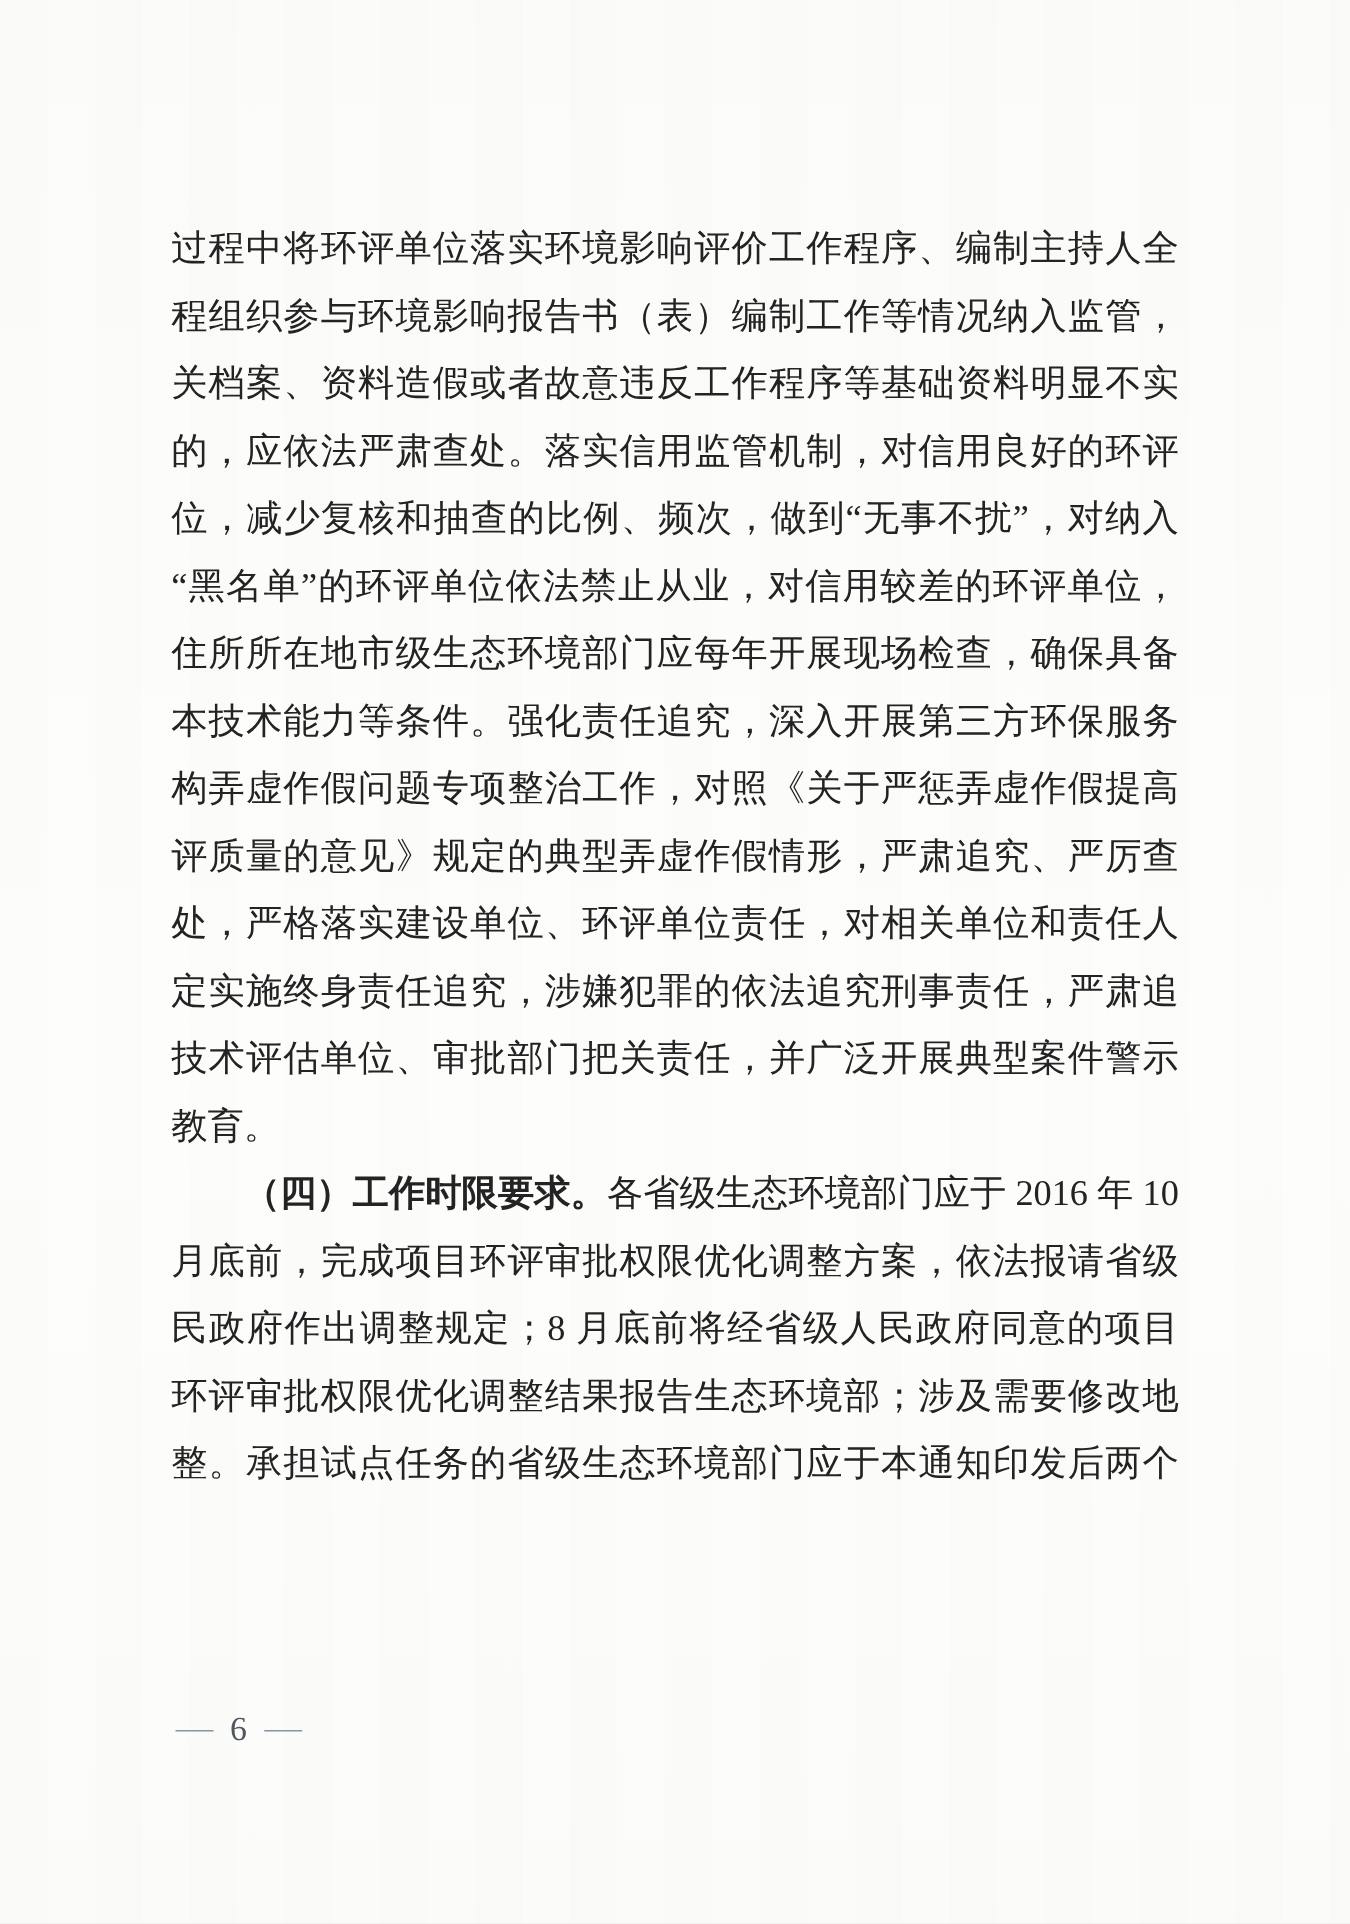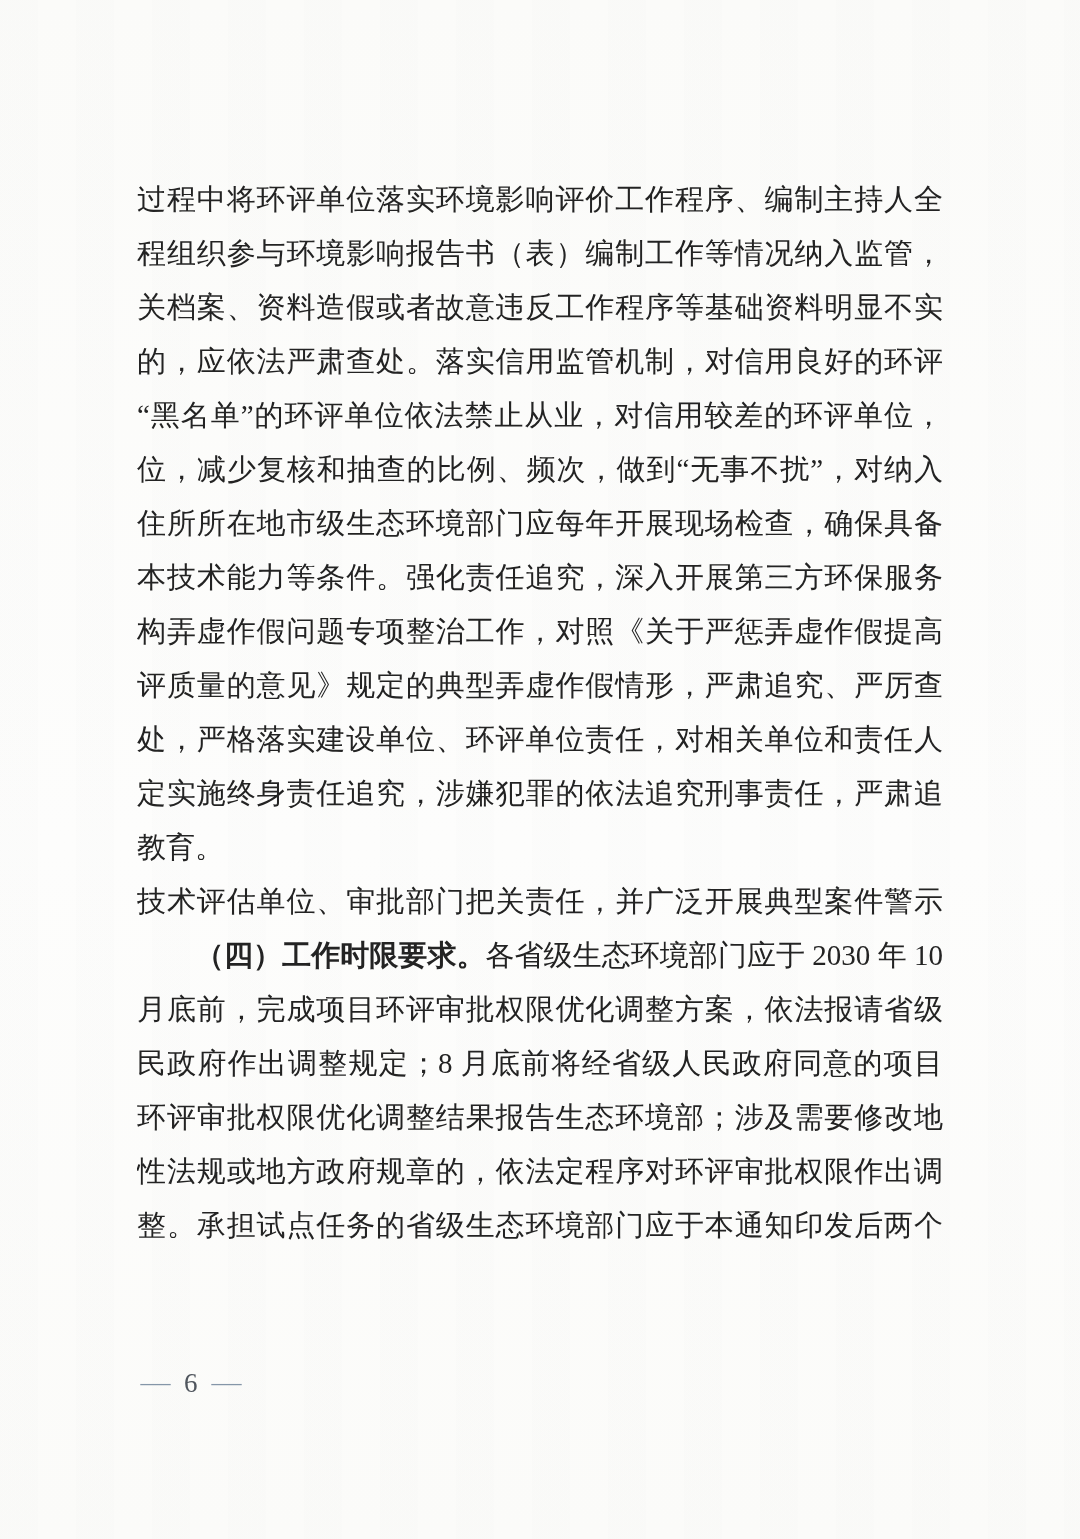--- a/index.html
+++ b/index.html
@@ -85,35 +85,34 @@
 </head>
 <body>
 
 <div class="page">
 
   <div class="text-block">
       <div class="line">过程中将环评单位落实环境影响评价工作程序、编制主持人全过</div>
       <div class="line">程组织参与环境影响报告书（表）编制工作等情况纳入监管，有</div>
       <div class="line">关档案、资料造假或者故意违反工作程序等基础资料明显不实</div>
       <div class="line">的，应依法严肃查处。落实信用监管机制，对信用良好的环评单</div>
+      <div class="line">位，减少复核和抽查的比例、频次，做到“无事不扰”，对纳入</div>
       <div class="line">“黑名单”的环评单位依法禁止从业，对信用较差的环评单位，</div>
-      <div class="line">位，减少复核和抽查的比例、频次，做到“无事不扰”，对纳入</div>
       <div class="line">住所所在地市级生态环境部门应每年开展现场检查，确保具备基</div>
       <div class="line">本技术能力等条件。强化责任追究，深入开展第三方环保服务机</div>
       <div class="line">构弄虚作假问题专项整治工作，对照《关于严惩弄虚作假提高环</div>
       <div class="line">评质量的意见》规定的典型弄虚作假情形，严肃追究、严厉查</div>
       <div class="line">处，严格落实建设单位、环评单位责任，对相关单位和责任人依</div>
       <div class="line">定实施终身责任追究，涉嫌犯罪的依法追究刑事责任，严肃追究</div>
+      <div class="line">技术评估单位、审批部门把关责任，并广泛开展典型案件警示</div>
       <div class="line no-justify">教育。</div>
-      <div class="line">技术评估单位、审批部门把关责任，并广泛开展典型案件警示</div>
-      <div class="line indent"><span class="seg-heading">（四）工作时限要求。</span><span class="seg-normal">各省级生态环境部门应于 2030 年 10</span></div>
+      <div class="line indent"><span class="seg-heading">（四）工作时限要求。</span><span class="seg-normal">各省级生态环境部门应于 2016 年 10</span></div>
       <div class="line">月底前，完成项目环评审批权限优化调整方案，依法报请省级人</div>
       <div class="line">民政府作出调整规定；8 月底前将经省级人民政府同意的项目</div>
       <div class="line">环评审批权限优化调整结果报告生态环境部；涉及需要修改地方</div>
-      <div class="line">性法规或地方政府规章的，依法定程序对环评审批权限作出调</div>
       <div class="line">整。承担试点任务的省级生态环境部门应于本通知印发后两个月</div>
     </div>
 
   <div class="footer">
     <span class="dash">—</span>
     <span class="pagenum">6</span>
     <span class="dash">—</span>
   </div>
 
 </div>

